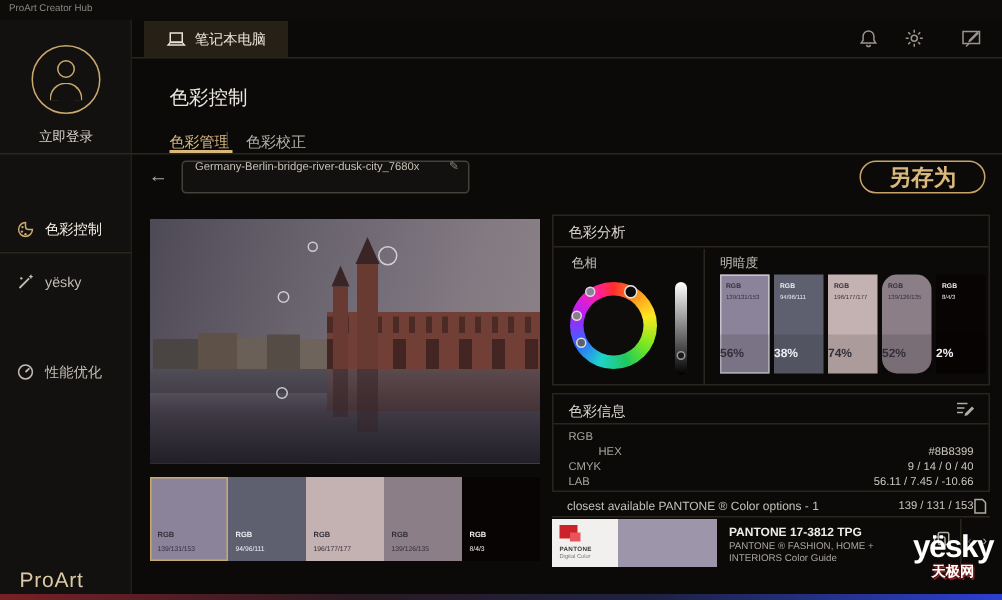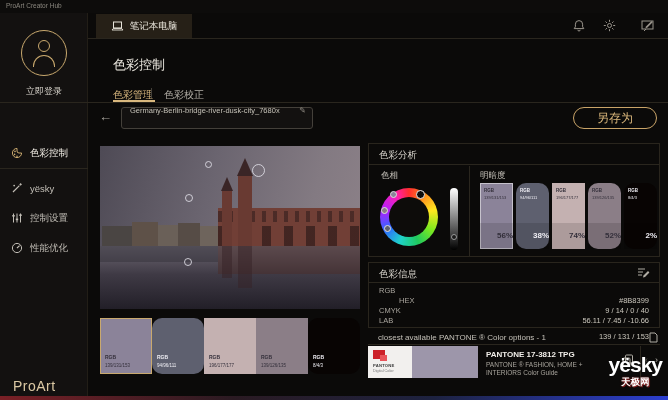--- a/index.html
+++ b/index.html
@@ -35,58 +35,58 @@
   .tab.active{color:#d9b87e;}
   .tab.idle{color:#b4b0a8;}
   .tab-underline{position:absolute;left:113px;top:100px;width:42px;height:2px;background:#d9b87e;}
 
   
   .backarrow{left:99px;top:109px;font-size:13px;color:#aaa69e;cursor:pointer;}
   .filebox{left:121px;top:107px;width:192px;height:22px;border:1px solid #44403a;border-radius:3px;background:#131110;display:flex;align-items:center;padding:0 6px 16px 8px;}
   .filebox .fname{flex:1;font-size:7.5px;color:#c4c0b6;white-space:nowrap;overflow:hidden;}
   .filebox .pencil{font-size:8px;color:#8a867e;cursor:pointer;}
   .savebtn{left:573px;top:107px;width:84px;height:22px;border:1px solid #c9a468;border-radius:11px;background:transparent;
-           font-size:12px;color:#dbb87c;display:flex;align-items:center;justify-content:center;cursor:pointer;}
+           font-size:15px;color:#dbb87c;display:flex;align-items:center;justify-content:center;cursor:pointer;font-weight:bold;}
 
   
   .photo{left:100px;top:146px;width:260px;height:163px;overflow:hidden;background:linear-gradient(105deg,#4e4a55 0%,#6b6570 40%,#837a82 75%,#8e8289 100%);}
   .photo .water{position:absolute;left:0;top:100px;width:260px;height:63px;background:linear-gradient(180deg,#6e6873 0%,#3f3a45 45%,#221f28 100%);}
   .bld{position:absolute;}
   .bridge{position:absolute;left:118px;top:62px;width:142px;height:38px;background:#713f36;}
   .bridge .arches{position:absolute;left:0;bottom:0;width:142px;height:20px;background:repeating-linear-gradient(90deg,rgba(20,12,14,.5) 0 9px,transparent 9px 22px);}
   .bridge .gallery{position:absolute;left:0;top:3px;width:142px;height:11px;background:repeating-linear-gradient(90deg,rgba(30,18,20,.45) 0 4px,transparent 4px 11px);}
   .tower{position:absolute;background:#693a32;}
   .roof{position:absolute;width:0;height:0;border-left-style:solid;border-right-style:solid;border-bottom-style:solid;border-left-color:transparent;border-right-color:transparent;border-bottom-color:#3a2526;}
   .refl{position:absolute;opacity:.5;}
   .sample{position:absolute;border:1px solid rgba(225,223,232,.85);border-radius:50%;cursor:pointer;}
 
   
   .pal{position:absolute;top:318px;width:52px;height:56px;cursor:pointer;}
   .pal.sel{outline:1.5px solid #c9a96e;outline-offset:-1.5px;}
   .pal .t1{position:absolute;left:5px;bottom:14px;font-size:5px;font-weight:bold;}
   .pal .t2{position:absolute;left:5px;bottom:6px;font-size:4.5px;}
-  .darktxt{color:#332f3a;} .lighttxt{color:#efeef4;border-radius:10px;}
+  .darktxt{color:#332f3a;} .lighttxt{color:#efeef4;}
 
   
   .panelbox{position:absolute;left:368px;width:292px;border:1px solid #29251d;}
   .sec-head{position:absolute;left:10px;top:5px;font-size:9.5px;color:#dcd8d0;}
   .sub-label{position:absolute;font-size:8.5px;color:#c4c0b8;}
 
   .wheel{position:absolute;left:11px;top:44px;width:58px;height:58px;border-radius:50%;cursor:pointer;
     background:conic-gradient(#ff2d2d,#ff9a1f 40deg,#ffe81f 75deg,#7ce81f 120deg,#1fc95e 160deg,#1fd3c9 200deg,#2d6bff 240deg,#b01fff 285deg,#ff1fb0 330deg,#ff2d2d 360deg);}
   .wheel .hole{position:absolute;left:9px;top:9px;width:40px;height:40px;border-radius:50%;background:#0d0c0a;}
   .wdot{position:absolute;border-radius:50%;cursor:pointer;}
   .vslider{position:absolute;left:81px;top:44px;width:8px;height:62px;border-radius:4px;background:linear-gradient(180deg,#ffffff,#000000);cursor:pointer;}
   .vslider .knob{position:absolute;left:1px;top:46px;width:6px;height:6px;border-radius:50%;background:#1a1a1a;border:1px solid #999;}
 
   .bsw{position:absolute;top:39px;width:33px;height:66px;cursor:pointer;}
   .bsw.sel{outline:1.5px solid #c6c2cc;outline-offset:-1.5px;}
   .bsw .r1{position:absolute;left:4px;top:5px;font-size:4.5px;font-weight:bold;}
   .bsw .r2{position:absolute;left:4px;top:12px;font-size:4px;}
-  .bsw .pct{position:absolute;left:0;bottom:0;width:100%;height:26px;background:rgba(0,0,0,.12);font-size:8px;font-weight:bold;text-align:right;line-height:26px;}
+  .bsw .pct{position:absolute;left:0;bottom:0;width:100%;height:26px;background:rgba(0,0,0,.12);font-size:8px;font-weight:bold;text-align:left;line-height:26px;}
 
   .info-label{position:absolute;left:10px;font-size:7.5px;color:#aaa69e;}
   .info-value{position:absolute;right:10px;font-size:7.5px;color:#cac6bc;text-align:right;}
 
   .pan-head{position:absolute;left:378px;top:333px;font-size:8px;color:#c4c0b8;}
   .pan-card{position:absolute;left:368px;top:346px;width:292px;height:32px;}
   .pan-white{position:absolute;left:0;top:0;width:44px;height:32px;background:#f2f0ee;}
   .pan-red{position:absolute;left:5px;top:4px;width:12px;height:9px;background:#cc2229;}
   .pan-red:after{content:"";position:absolute;left:7px;top:5px;width:7px;height:6px;background:#e8545a;}
   .pan-wt1{position:absolute;left:5px;top:17px;font-size:4.2px;font-weight:bold;color:#3a3a3a;letter-spacing:.2px;}
@@ -131,29 +131,20 @@
     <div class="hline" style="left:0;top:155px;width:88px;"></div>
 
     <div class="side-item" style="top:160px;">
       <svg width="12" height="12" viewBox="0 0 12 12">
         <path d="M2 10 L8.4 3.6" stroke="#c2beb6" stroke-width="1.2"></path>
         <path d="M9.6 1.2 v2.4 M8.4 2.4 h2.4 M3.2 2.8 v1.6 M2.4 3.6 h1.6" stroke="#c2beb6" stroke-width=".9"></path>
       </svg>
       <span>yësky</span>
     </div>
 
-    <div class="side-item" style="top:190px;">
-      <svg width="12" height="12" viewBox="0 0 12 12">
-        <path d="M2.5 1.5 v9 M6 1.5 v9 M9.5 1.5 v9" stroke="#c2beb6" stroke-width="1"></path>
-        <rect x="1.3" y="3" width="2.4" height="1.6" fill="#c2beb6"></rect>
-          <rect x="4.8" y="6.6" width="2.4" height="1.6" fill="#c2beb6"></rect>
-          <rect x="8.3" y="2.4" width="2.4" height="1.6" fill="#c2beb6"></rect>
-      </svg>
-      <span>控制设置</span>
-    </div>
 
     <div class="side-item" style="top:220px;">
       <svg width="12" height="12" viewBox="0 0 12 12">
         <circle cx="6" cy="6" r="4.6" fill="none" stroke="#c2beb6" stroke-width="1"></circle>
         <path d="M6 6 L8.6 3.6" stroke="#c2beb6" stroke-width="1.2"></path>
       </svg>
       <span>性能优化</span>
     </div>
 
     <div class="prologo">ProArt</div>

